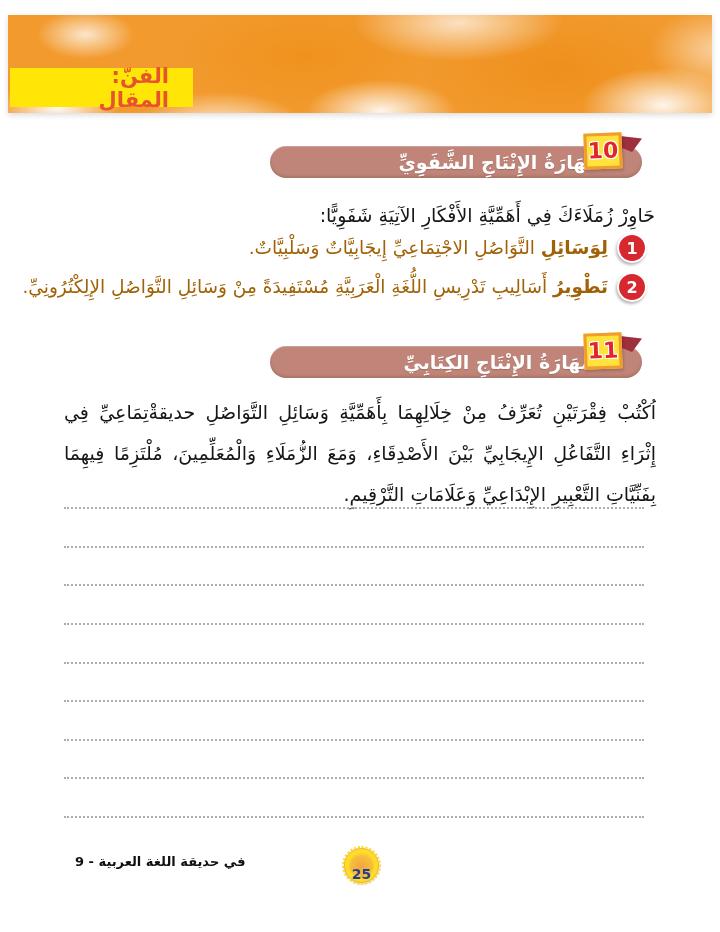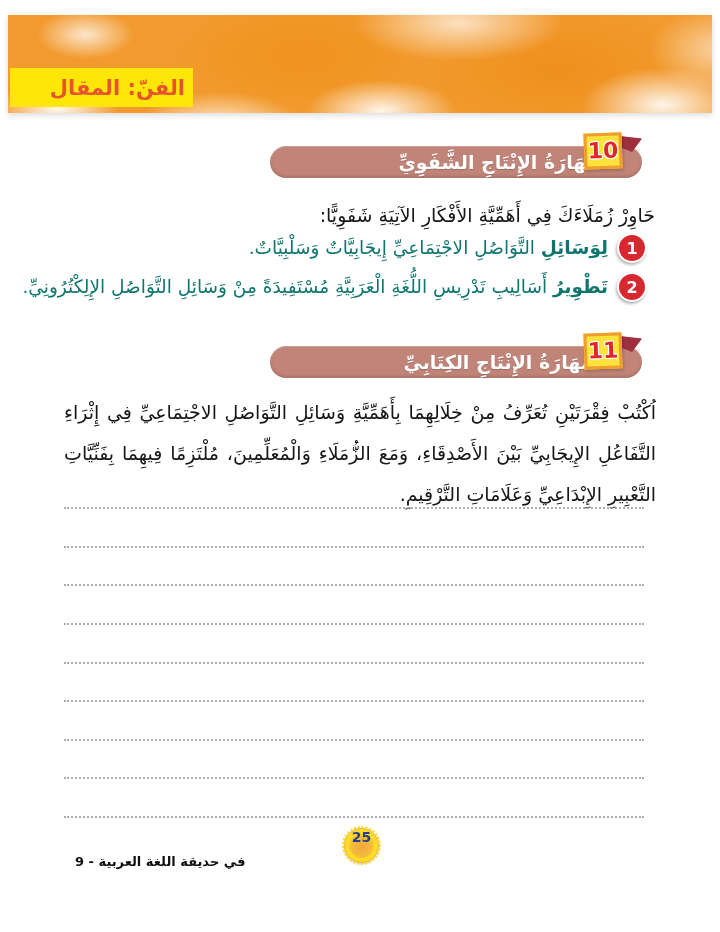--- a/index.html
+++ b/index.html
@@ -19,21 +19,21 @@
       radial-gradient(ellipse 150px 55px at 64% 8%, rgba(255,255,255,.7), rgba(255,255,255,0) 70%),
       radial-gradient(ellipse 125px 58px at 93% 92%, rgba(255,255,255,.9), rgba(255,255,255,0) 65%),
       radial-gradient(ellipse 100px 60px at 101% 35%, rgba(255,255,255,.55), rgba(255,255,255,0) 70%),
       radial-gradient(ellipse 170px 75px at 42% 42%, rgba(240,146,29,1), rgba(240,146,29,0) 75%),
       radial-gradient(ellipse 190px 85px at 78% 55%, rgba(238,142,26,.9), rgba(238,142,26,0) 75%);
     box-shadow:0 2px 6px rgba(0,0,0,.15);
   }
   .banner-label{
     position:absolute;left:2px;bottom:6px;width:183px;height:39px;
     background:#ffe607;display:flex;align-items:center;justify-content:flex-end;
-    padding:0 8px;box-sizing:border-box;
+    padding:0 24px;box-sizing:border-box;
   }
   .banner-label span{
     color:#e8532f;font-weight:bold;font-size:21px;direction:rtl;
   }
   
   .section-bar{
     position:absolute;left:270px;width:372px;height:32px;border-radius:16px;
     background:#c08478;box-shadow:inset 0 -2px 3px rgba(0,0,0,.12), inset 0 1px 1px rgba(255,255,255,.25);
     z-index:1;
   }
@@ -73,44 +73,44 @@
     position:absolute;right:73px;direction:rtl;display:flex;align-items:center;gap:9px;
   }
   .item-1{top:233px;}
   .item-2{top:272px;}
   .item-circle{
     width:26px;height:26px;border-radius:50%;background:#d7282f;flex:0 0 auto;
     border:2px solid #ffffff;box-shadow:-1px 2px 3px rgba(0,0,0,.3);
     display:flex;align-items:center;justify-content:center;
     color:#ffffff;font-weight:bold;font-size:16px;
   }
-  .item-text{font-size:18.5px;color:#0f766e;line-height:30px;}
+  .item-text{font-size:18.5px;color:#a16207;line-height:30px;}
   .item-text b{font-weight:bold;}
   .prompt-para{
     position:absolute;left:64px;right:64px;top:392px;direction:rtl;
     font-size:19px;color:#161616;line-height:41px;text-align:justify;
   }
   
   .writing-lines{
     position:absolute;left:64px;width:580px;top:507px;height:311px;
     display:flex;flex-direction:column;justify-content:space-between;
   }
   .writing-line{
     height:0;border-top:2px dotted #9aa0a6;opacity:.85;
   }
   
   .footer-title{
     position:absolute;left:75px;top:854px;direction:rtl;
     font-size:13px;font-weight:bold;color:#111111;
   }
   .page-badge{
-    position:absolute;left:344px;top:828px;width:33px;height:33px;border-radius:50%;
+    position:absolute;left:344px;top:848px;width:33px;height:33px;border-radius:50%;
     background:#ffdc26;border:1px solid #eeb53e;
     outline:2px dotted #ffd91e;outline-offset:0px;
-    display:flex;align-items:flex-start;justify-content:center;
+    display:flex;align-items:flex-end;justify-content:center;
     box-shadow:0 1px 3px rgba(0,0,0,.2);
   }
   .page-badge::before{
     content:"";position:absolute;inset:4px;border-radius:50%;
     background:radial-gradient(circle at 50% 55%, #f2a63c 0%, #f6bc3e 55%, rgba(246,188,62,0) 80%);
   }
   .page-badge span{
     position:relative;color:#223f8e;font-weight:bold;font-size:14px;z-index:1;
   }
 </style>
@@ -144,21 +144,21 @@
 </div>
 
 <div class="section-bar bar-written">
   <div class="bar-title">مَهَارَةُ الإِنْتَاجِ الكِتَابِيِّ</div>
 </div>
 <div class="ribbon-fold ribbon-written"></div>
 <div class="num-badge badge-written">
   <span>11</span>
 </div>
 
-<div class="prompt-para">اُكْتُبْ فِقْرَتَيْنِ تُعَرِّفُ مِنْ خِلَالِهِمَا بِأَهَمِّيَّةِ وَسَائِلِ التَّوَاصُلِ الاجْتِمَاعِيِّ فِي إِثْرَاءِ التَّفَاعُلِ الإِيجَابِيِّ بَيْنَ الأَصْدِقَاءِ، وَمَعَ الزُّمَلَاءِ وَالْمُعَلِّمِينَ، مُلْتَزِمًا فِيهِمَا بِفَنِّيَّاتِ التَّعْبِيرِ الإِبْدَاعِيِّ وَعَلَامَاتِ التَّرْقِيمِ.</div>
+<div class="prompt-para">اُكْتُبْ فِقْرَتَيْنِ تُعَرِّفُ مِنْ خِلَالِهِمَا بِأَهَمِّيَّةِ وَسَائِلِ التَّوَاصُلِ حديقةْتِمَاعِيِّ فِي إِثْرَاءِ التَّفَاعُلِ الإِيجَابِيِّ بَيْنَ الأَصْدِقَاءِ، وَمَعَ الزُّمَلَاءِ وَالْمُعَلِّمِينَ، مُلْتَزِمًا فِيهِمَا بِفَنِّيَّاتِ التَّعْبِيرِ الإِبْدَاعِيِّ وَعَلَامَاتِ التَّرْقِيمِ.</div>
 
 <div class="writing-lines">
   <div class="writing-line"></div>
   <div class="writing-line"></div>
   <div class="writing-line"></div>
   <div class="writing-line"></div>
   <div class="writing-line"></div>
   <div class="writing-line"></div>
   <div class="writing-line"></div>
   <div class="writing-line"></div>

